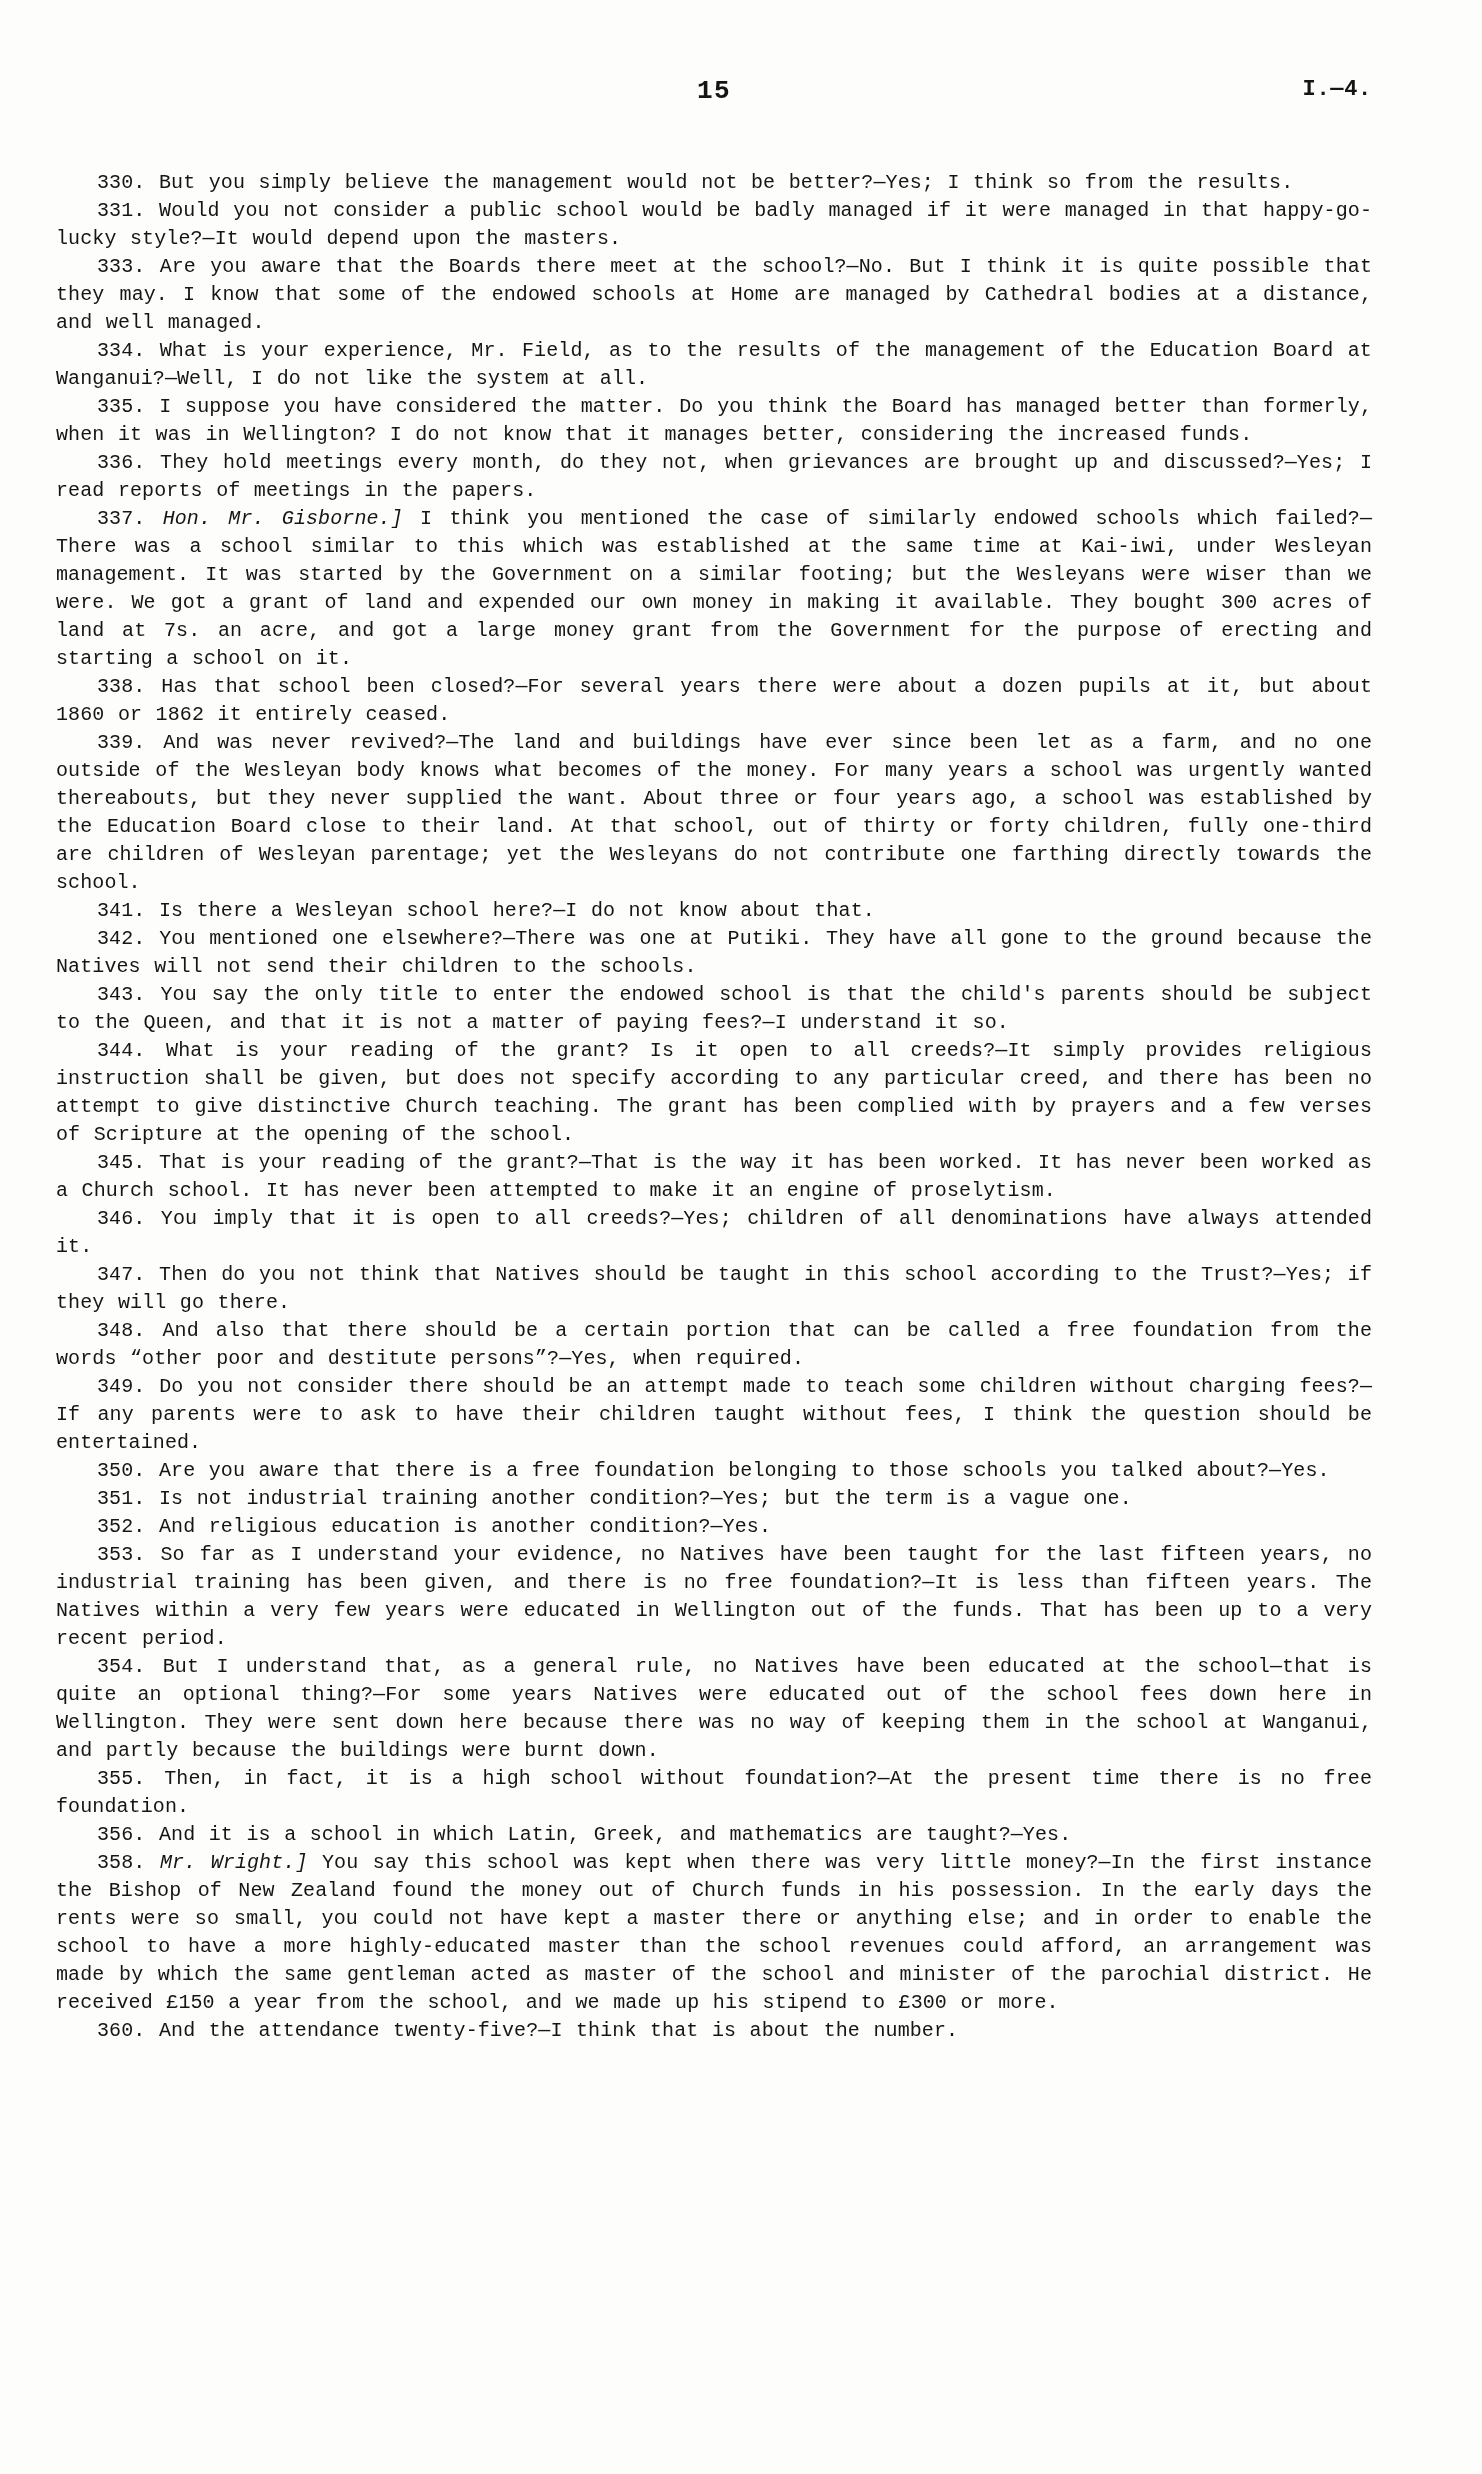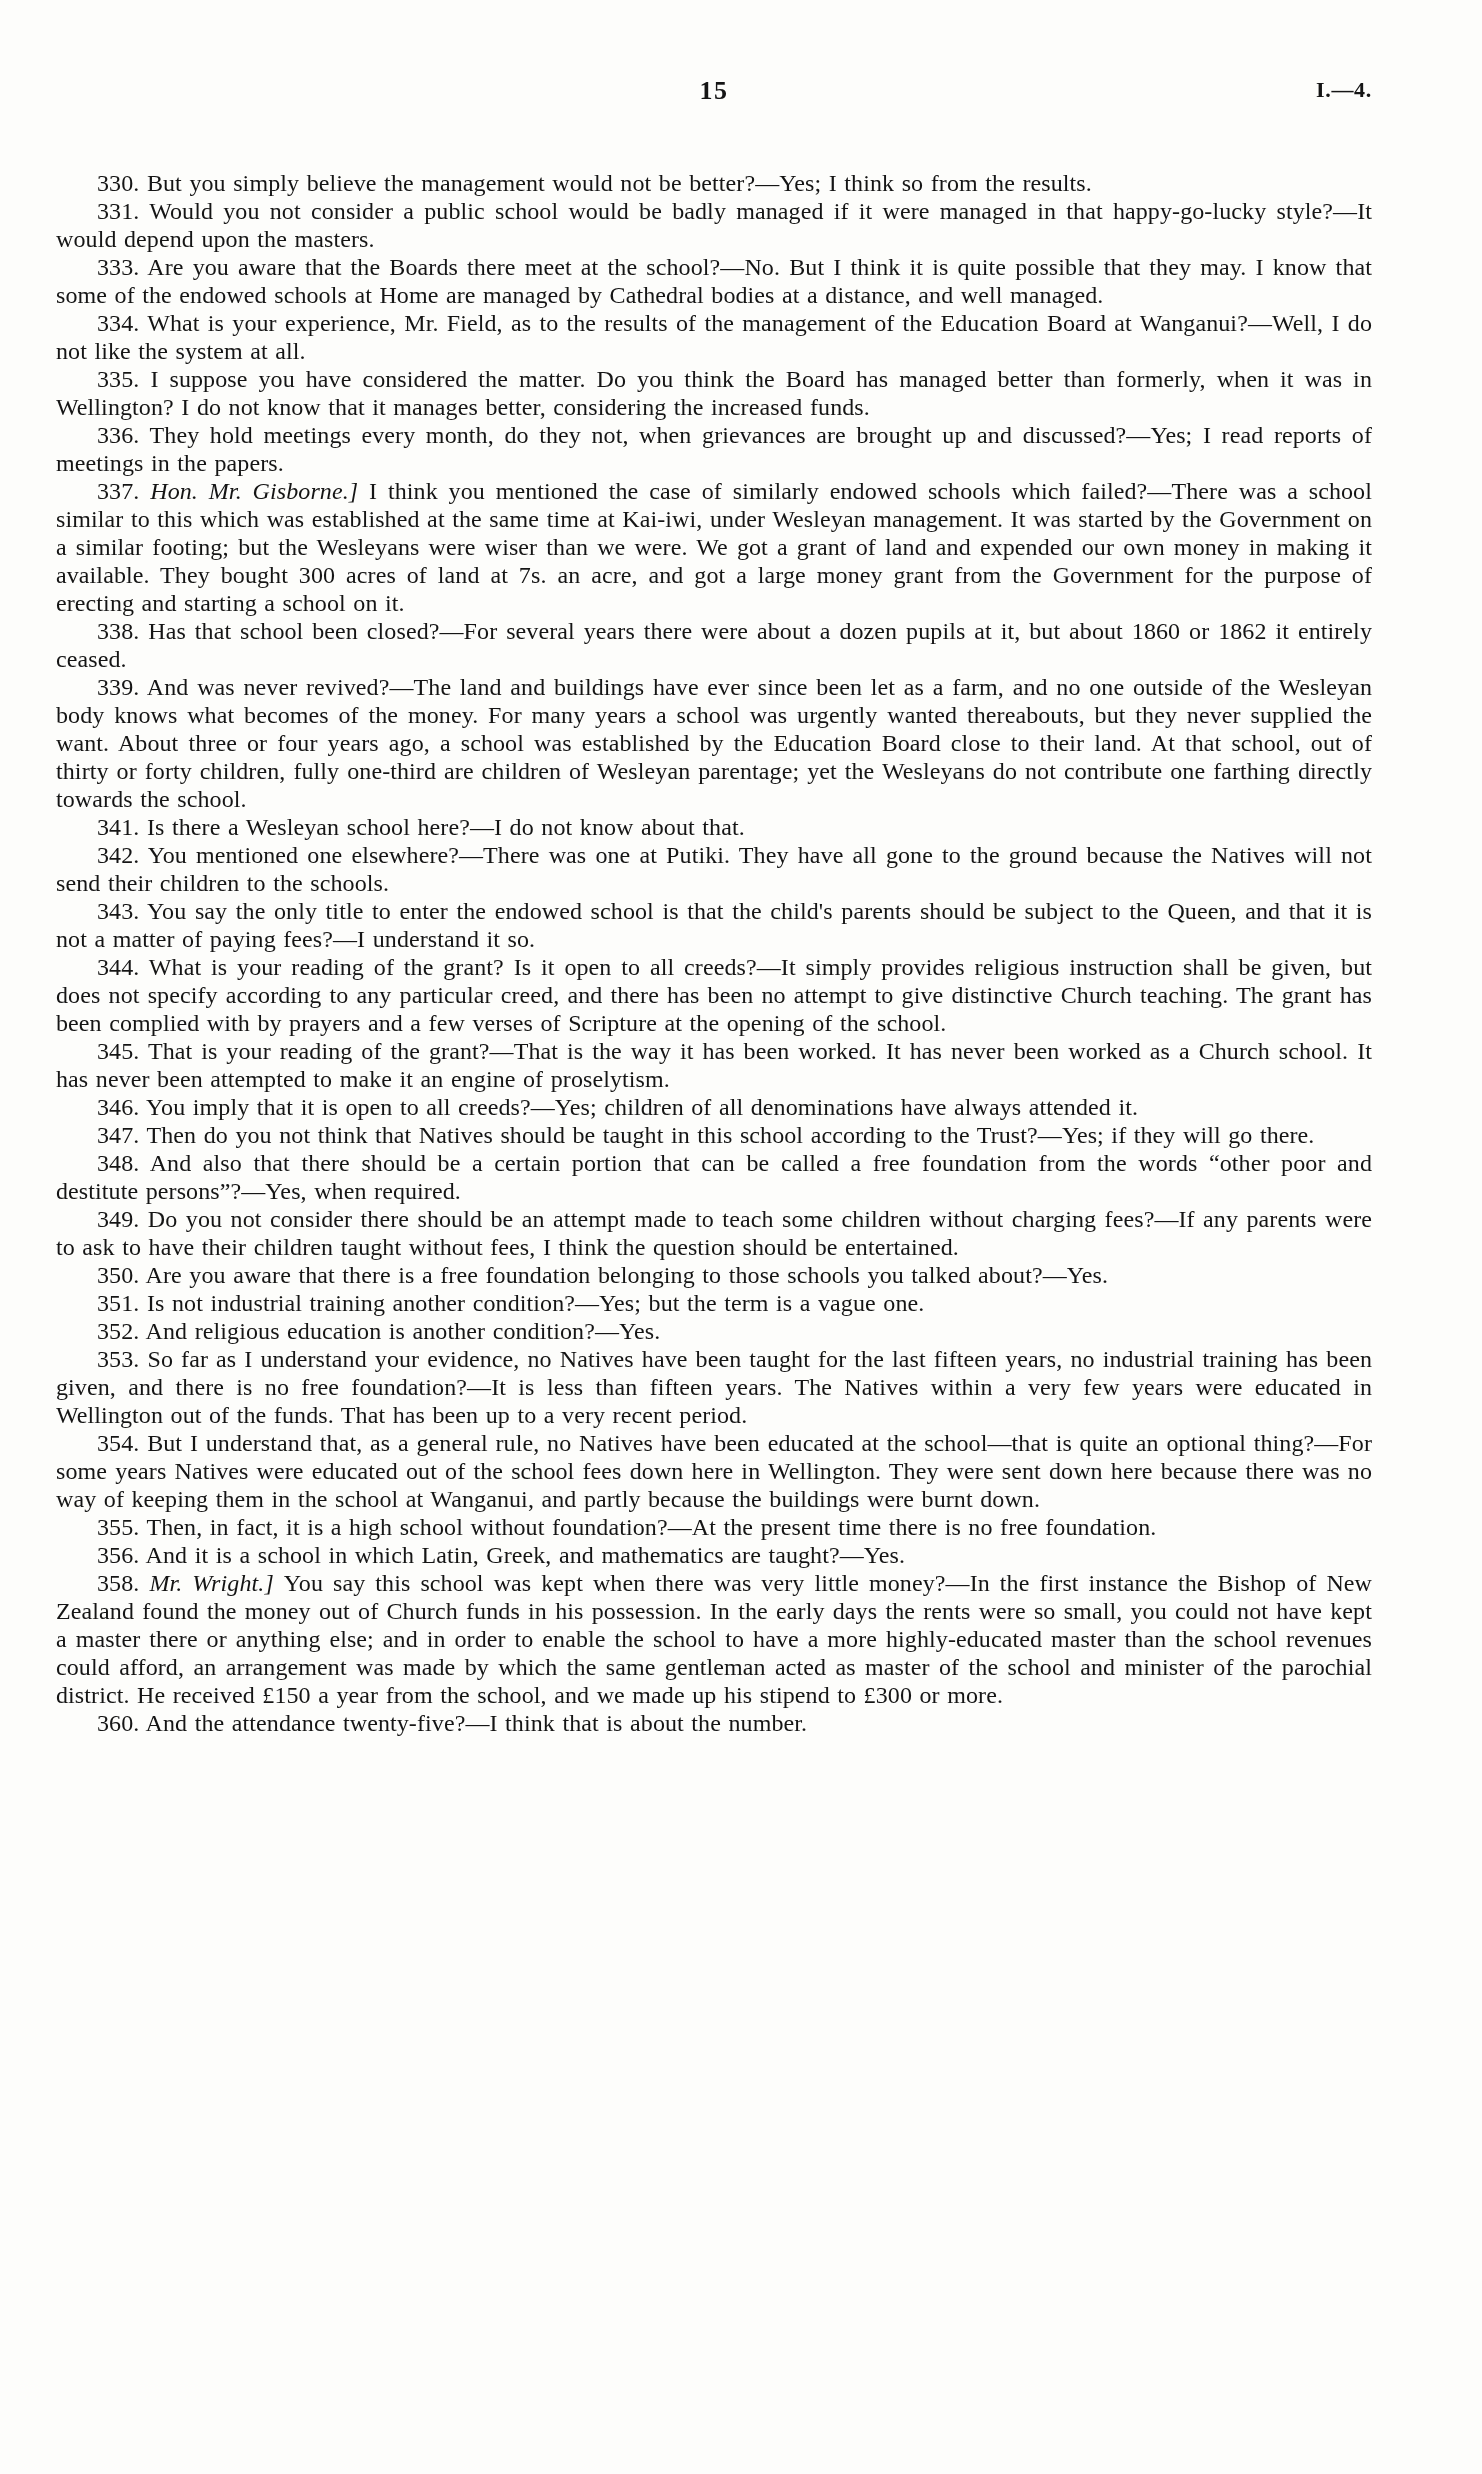--- a/index.html
+++ b/index.html
@@ -6,21 +6,21 @@
   html, body {
     background: #e8e8e6;
   }
   .page {
     position: relative;
     width: 1483px;
     height: 2475px;
     margin: 0 auto;
     background: #fdfdfb;
     color: #151515;
-    font-family: Liberation Serif, serif;
+    font-family: Liberation Mono, monospace;
     overflow: hidden;
   }
   .running-head {
     position: relative;
     margin: 76px 111px 0 56px; 
     height: 49px;
   }
   .page-number {
     position: absolute;
     left: 0;
@@ -35,21 +35,21 @@
     right: 0;
     top: 1.4px;
     font-size: 22px;
     font-weight: bold;
     letter-spacing: 0.7px;
   }
   .testimony {
     margin: 44px 111px 0 56px;
   }
   .para {
-    font-size: 24px;
+    font-size: 20px;
     line-height: 28px;
     text-align: justify;
     text-indent: 41px;
     letter-spacing: 0.1px;
     word-spacing: 1.4px;
   }
   .qnum {
     
   }
   .speaker {

